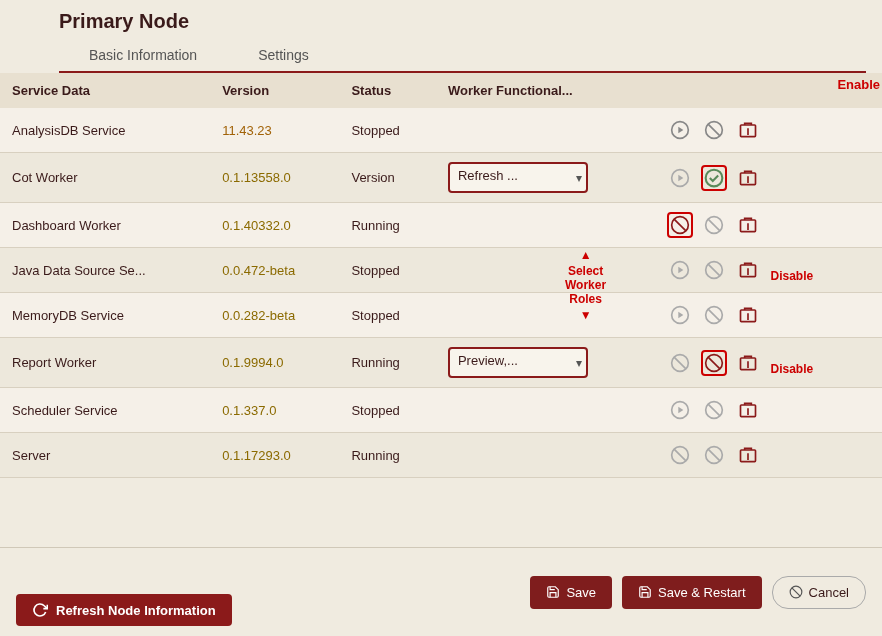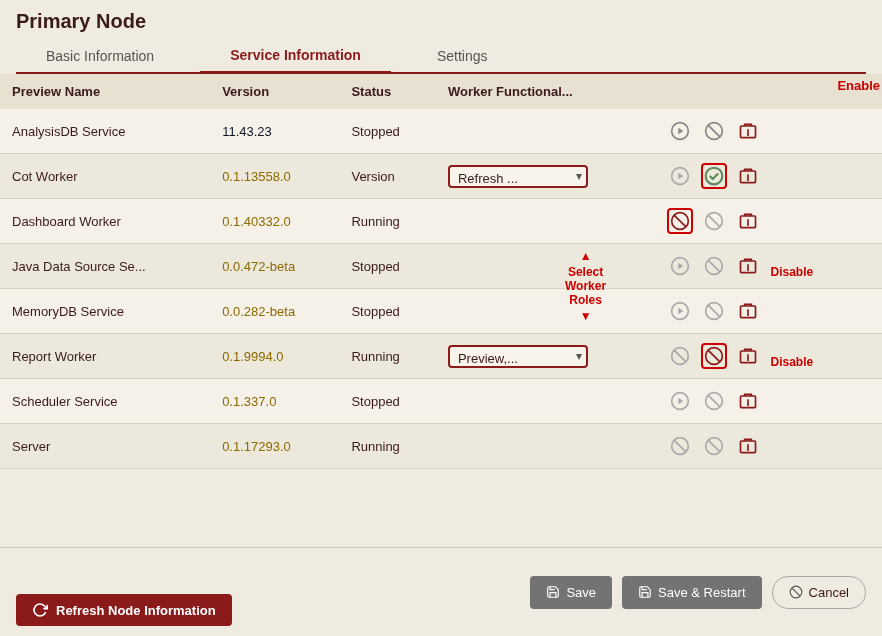--- a/index.html
+++ b/index.html
@@ -12,30 +12,31 @@
     }
     .container {
       width: 882px;
       height: 636px;
       background: #f0ebe0;
       display: flex;
       flex-direction: column;
     }
     .header {
       padding: 10px 16px 0 16px;
+      margin-left: 43px;
     }
     .primary-node-title {
       font-size: 20px;
       font-weight: bold;
       color: #3a1a1a;
       margin-bottom: 6px;
     }
     .tabs {
       display: flex;
-      gap: 16px;
+      gap: 1px;
       border-bottom: 2px solid #8b1a1a;
     }
     .tab {
       padding: 8px 30px;
       font-size: 14px;
       cursor: pointer;
       color: #555;
       background: transparent;
       border: none;
       outline: none;
@@ -98,21 +99,21 @@
       width: 20px;
       height: 20px;
     }
     .icon-btn.play { color: #888; }
     .icon-btn.disable { color: #888; }
     .icon-btn.delete { color: #888; }
     .icon-btn.active-enable { color: #5a8a5a; }
     .worker-dropdown {
       border: 2px solid #8b1a1a;
       border-radius: 4px;
-      padding: 4px 24px 0 8px;
+      padding: 4px 24px 8px 8px;
       background: #f8f4ec;
       color: #3a1a1a;
       font-size: 13px;
       cursor: pointer;
       appearance: none;
       -webkit-appearance: none;
       width: 140px;
       outline: none;
     }
     .dropdown-wrapper {
@@ -150,21 +151,21 @@
       padding: 8px 16px;
       font-size: 13px;
       cursor: pointer;
       display: flex;
       align-items: center;
       gap: 8px;
       font-weight: bold;
       margin-top: 36px;
     }
     .btn-action {
-      background: #737373;
+      background: #7f1d1d;
       color: white;
       border: none;
       border-radius: 4px;
       padding: 8px 16px;
       font-size: 13px;
       cursor: pointer;
       display: flex;
       align-items: center;
       gap: 6px;
     }
@@ -194,44 +195,43 @@
     }
   </style>
 </head>
 <body>
 
 <div class="container">
   <div class="header">
     <div class="primary-node-title">Primary Node</div>
     <div class="tabs">
       <button class="tab">Basic Information</button>
-      <button class="tab active">Service Information</button>
       <button class="tab">Settings</button>
     </div>
   </div>
 
   <div class="table-wrapper" style="flex:1; overflow:auto; position:relative;">
     <table>
       <thead>
         <tr>
-          <th>Preview Name</th>
+          <th>Service Data</th>
           <th>Version</th>
           <th>Status</th>
           <th style="min-width:160px;">Worker Functional...</th>
           <th style="min-width:160px; position:relative;">
 
             <span style="color:#cc0000; font-weight:bold; font-size:13px; position:absolute; right:2px; top:4px;text-align:center;">Enable</span>
           </th>
         </tr>
       </thead>
       <tbody>
 
         <tr>
           <td>AnalysisDB Service</td>
-          <td style="color:#0f172a;">11.43.23</td>
+          <td style="color:#a16207;">11.43.23</td>
           <td>Stopped</td>
           <td></td>
           <td>
             <div class="actions-cell">
               <button class="icon-btn play" title="Start">
                 <svg viewBox="0 0 24 24" fill="none" stroke="currentColor" stroke-width="2">
                     <circle cx="12" cy="12" r="10"></circle>
                     <polygon points="10,8 16,12 10,16" fill="currentColor" stroke="none"></polygon>
                   </svg>
               </button>

